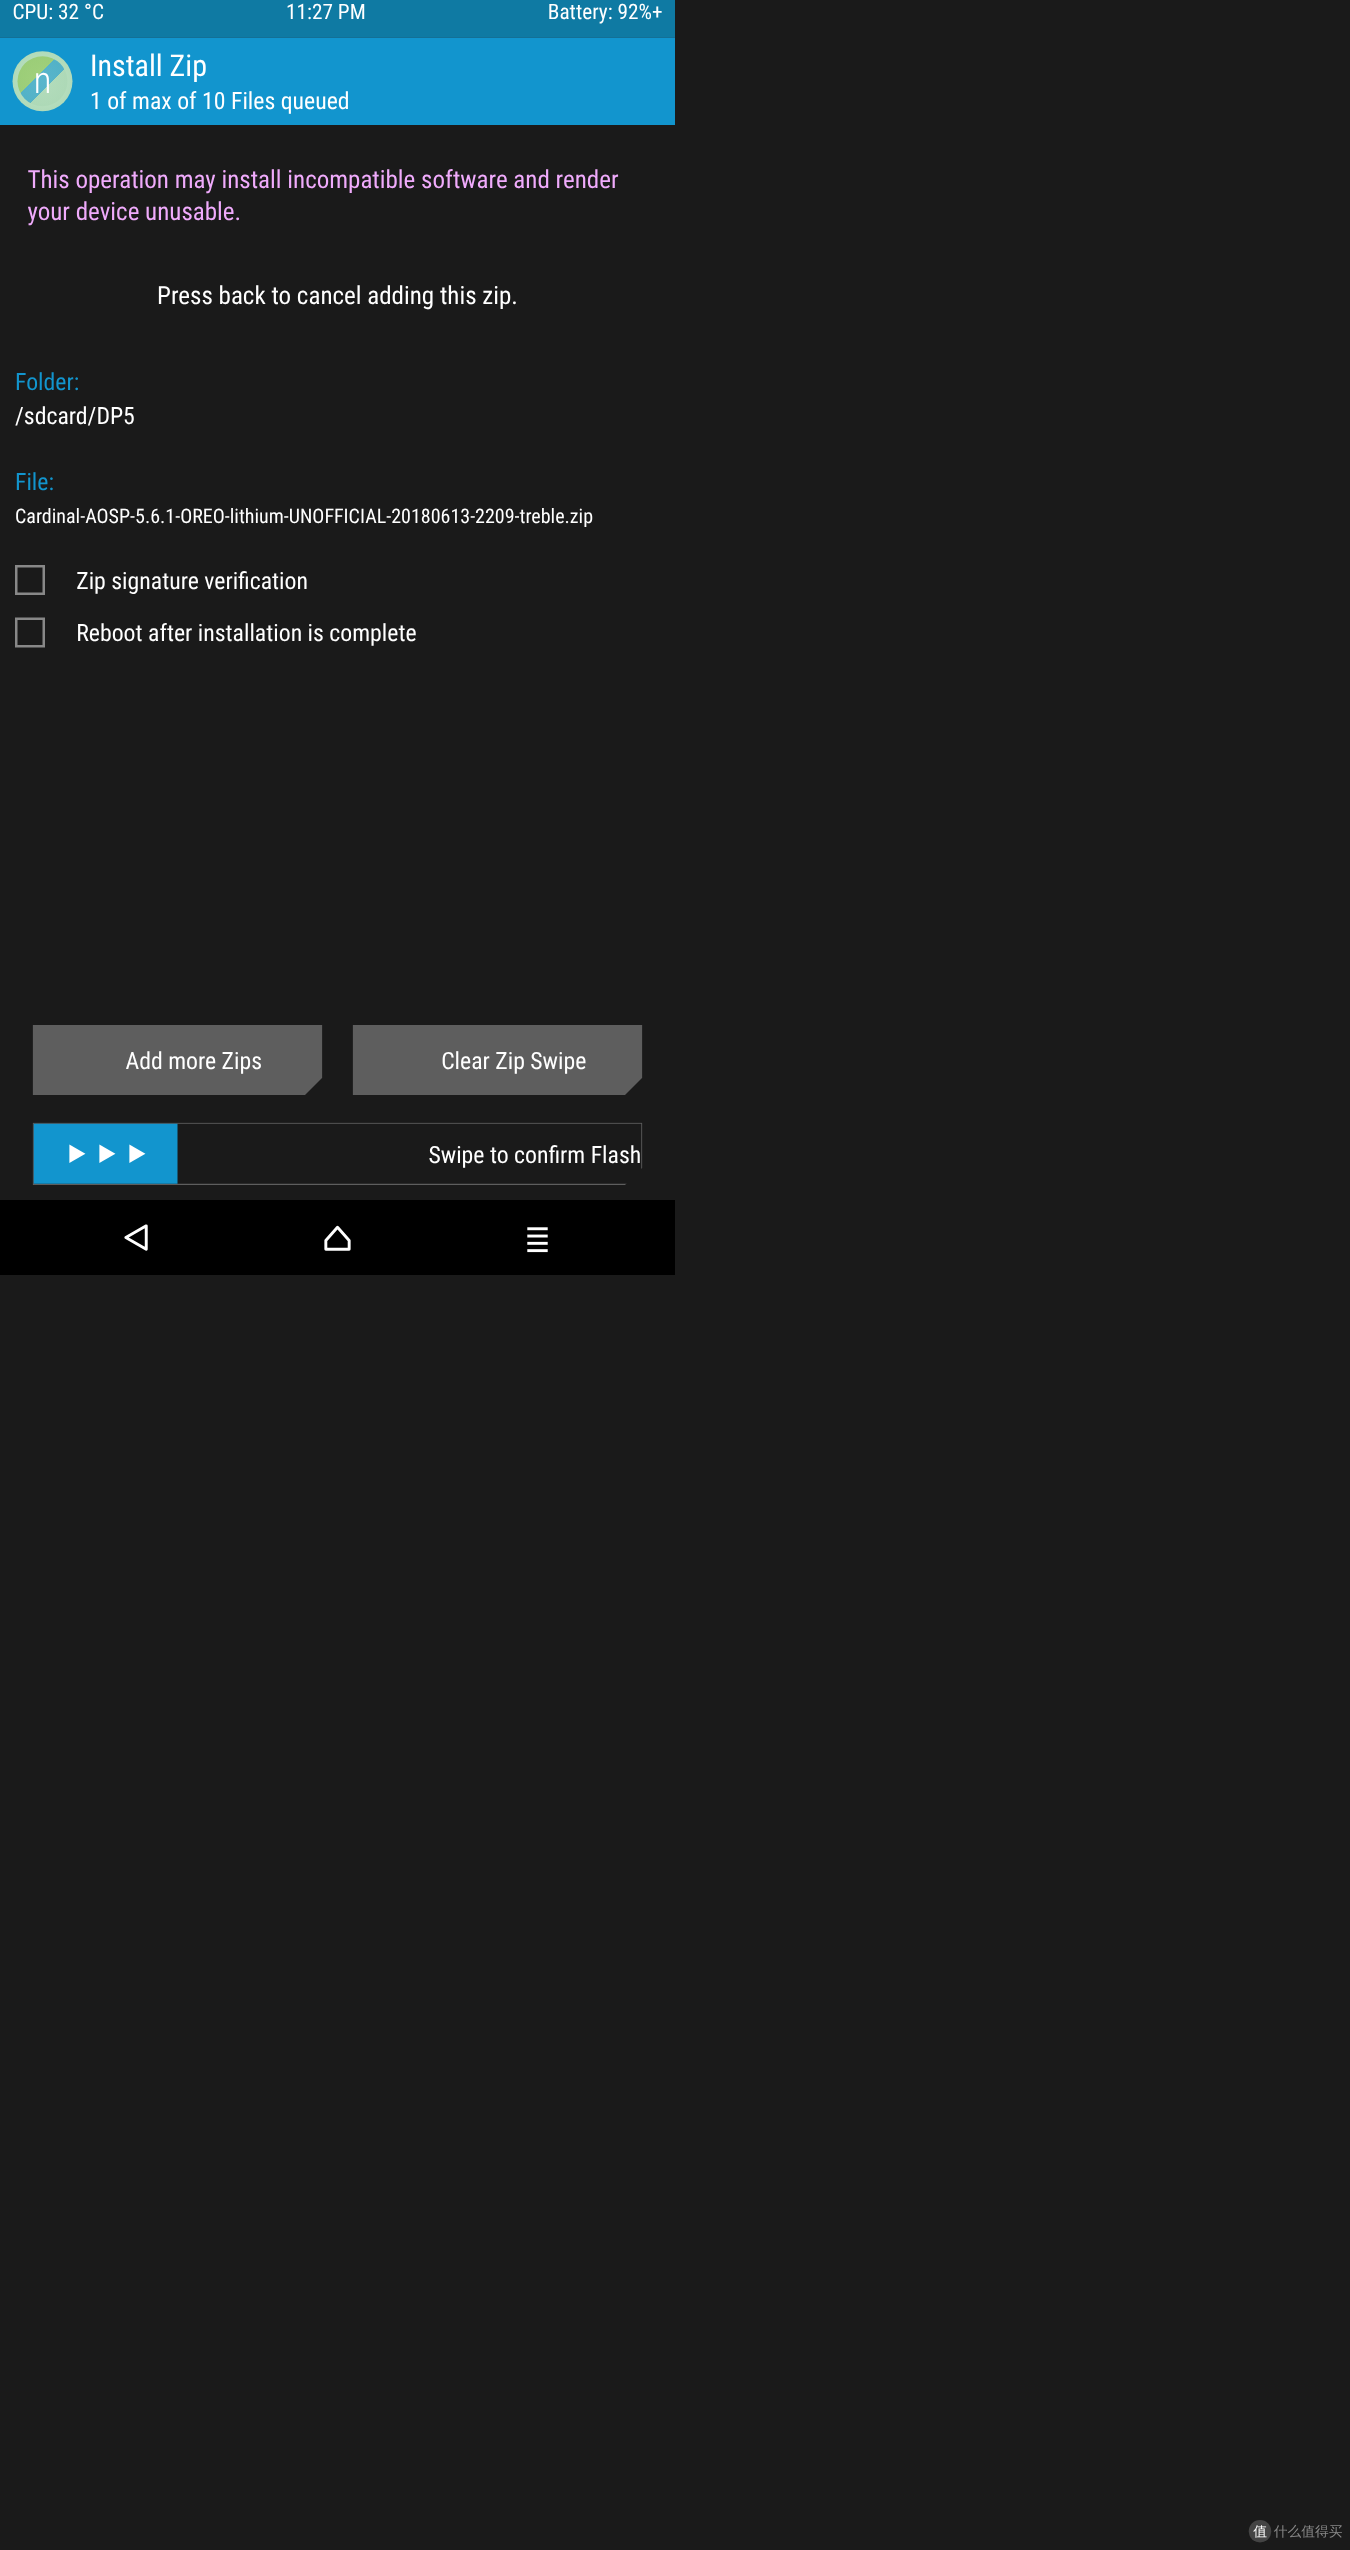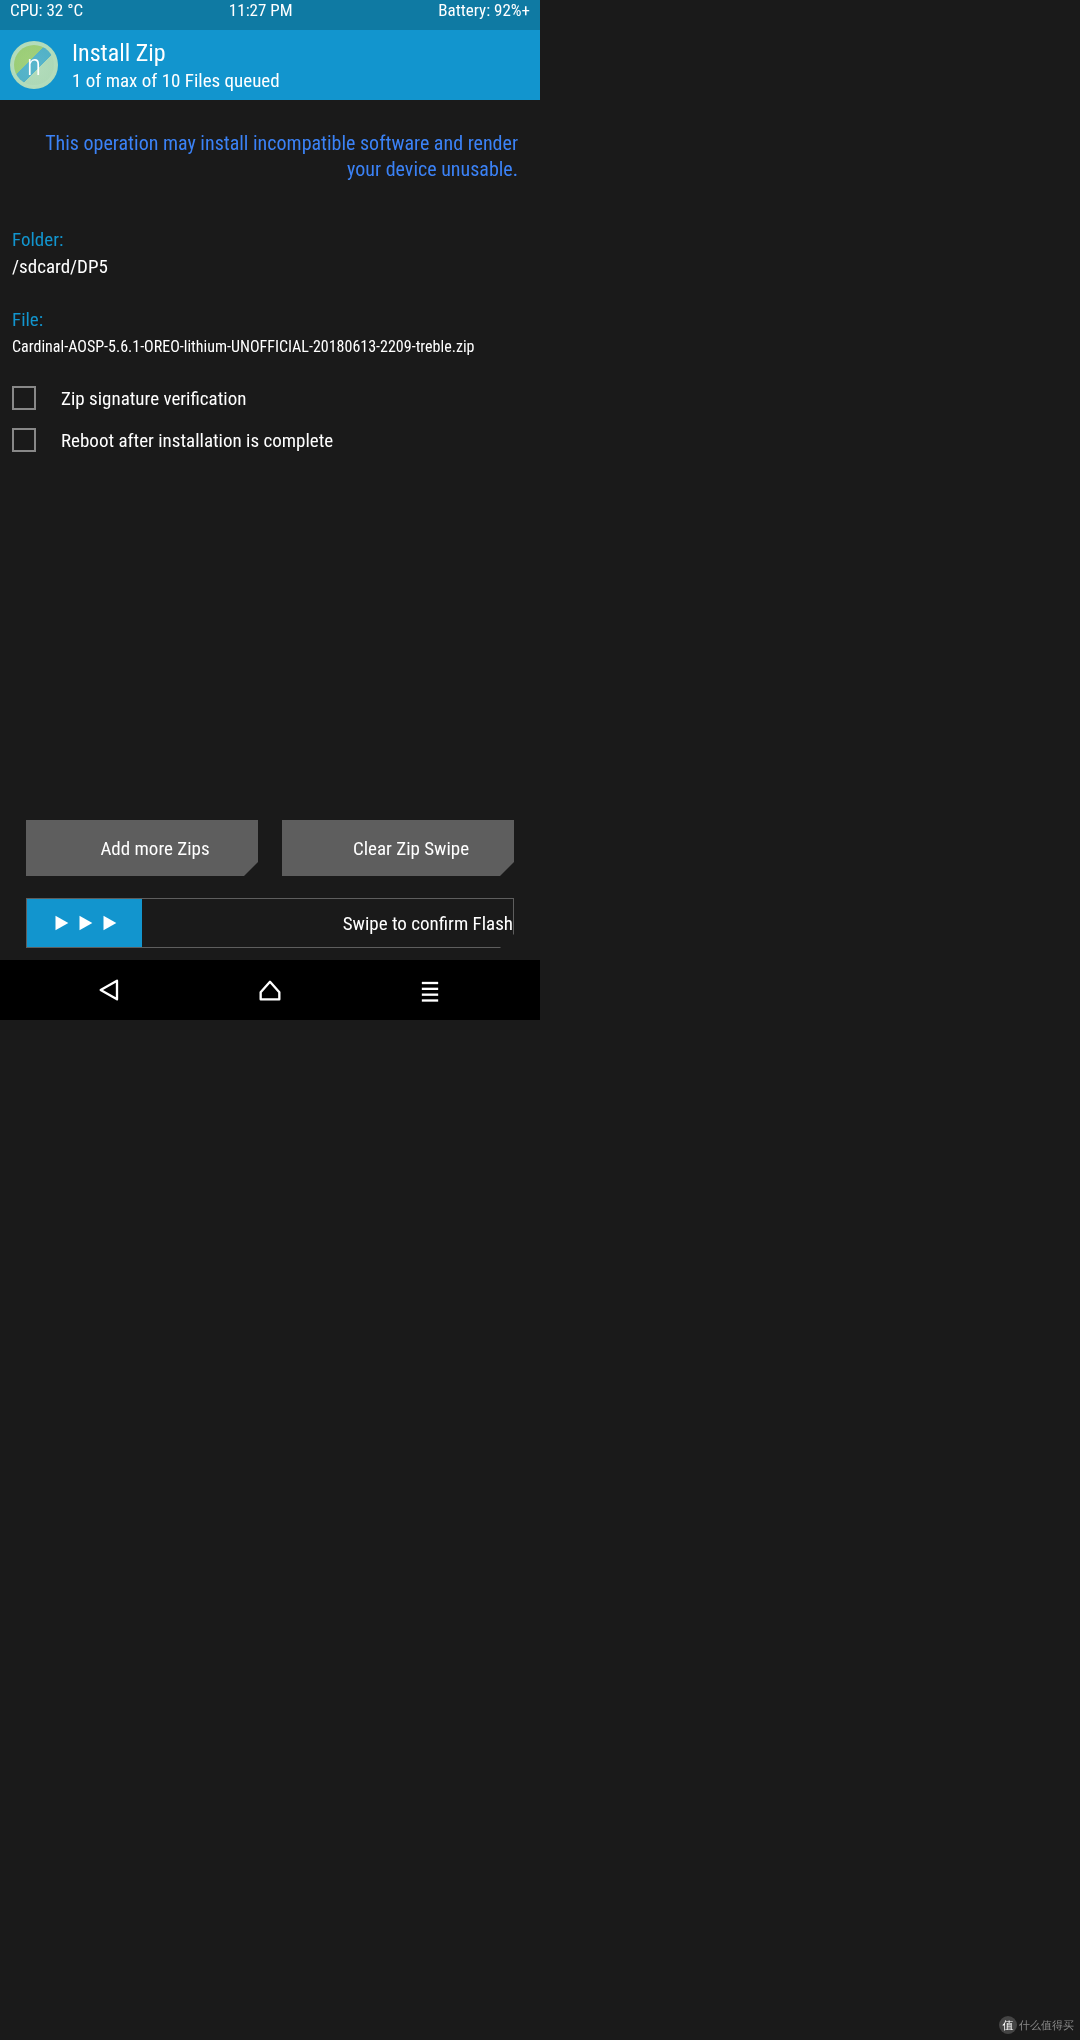--- a/index.html
+++ b/index.html
@@ -59,22 +59,22 @@
   .header-text .title { font-size: 24px; color: #fff; }
   .header-text .subtitle { font-size: 19px; color: #fff; margin-top: 2px; }
   .content {
     flex: 1;
     padding: 0 12px;
     display: flex;
     flex-direction: column;
     position: relative;
   }
   .warning {
-    color: #3b82f6;
-    text-align: right;
+    color: #f0abfc;
+    text-align: left;
     font-size: 20px;
     line-height: 1.3;
     margin-top: 30px;
     padding: 0 10px;
   }
   .instruction {
     color: #fff;
     text-align: center;
     font-size: 20px;
     margin-top: 42px;
@@ -196,20 +196,21 @@
     <span>n</span>
   </div>
   <div class="header-text">
     <div class="title">Install Zip</div>
     <div class="subtitle">1 of max of 10 Files queued</div>
   </div>
 </div>
 
 <div class="content">
   <div class="warning">This operation may install incompatible software and render your device unusable.</div>
+  <div class="instruction">Press back to cancel adding this zip.</div>
 
   <div class="folder-block">
     <div class="field-label">Folder:</div>
     <div class="field-value">/sdcard/DP5</div>
   </div>
 
   <div class="file-block">
     <div class="field-label">File:</div>
     <div class="field-value">Cardinal-AOSP-5.6.1-OREO-lithium-UNOFFICIAL-20180613-2209-treble.zip</div>
   </div>

